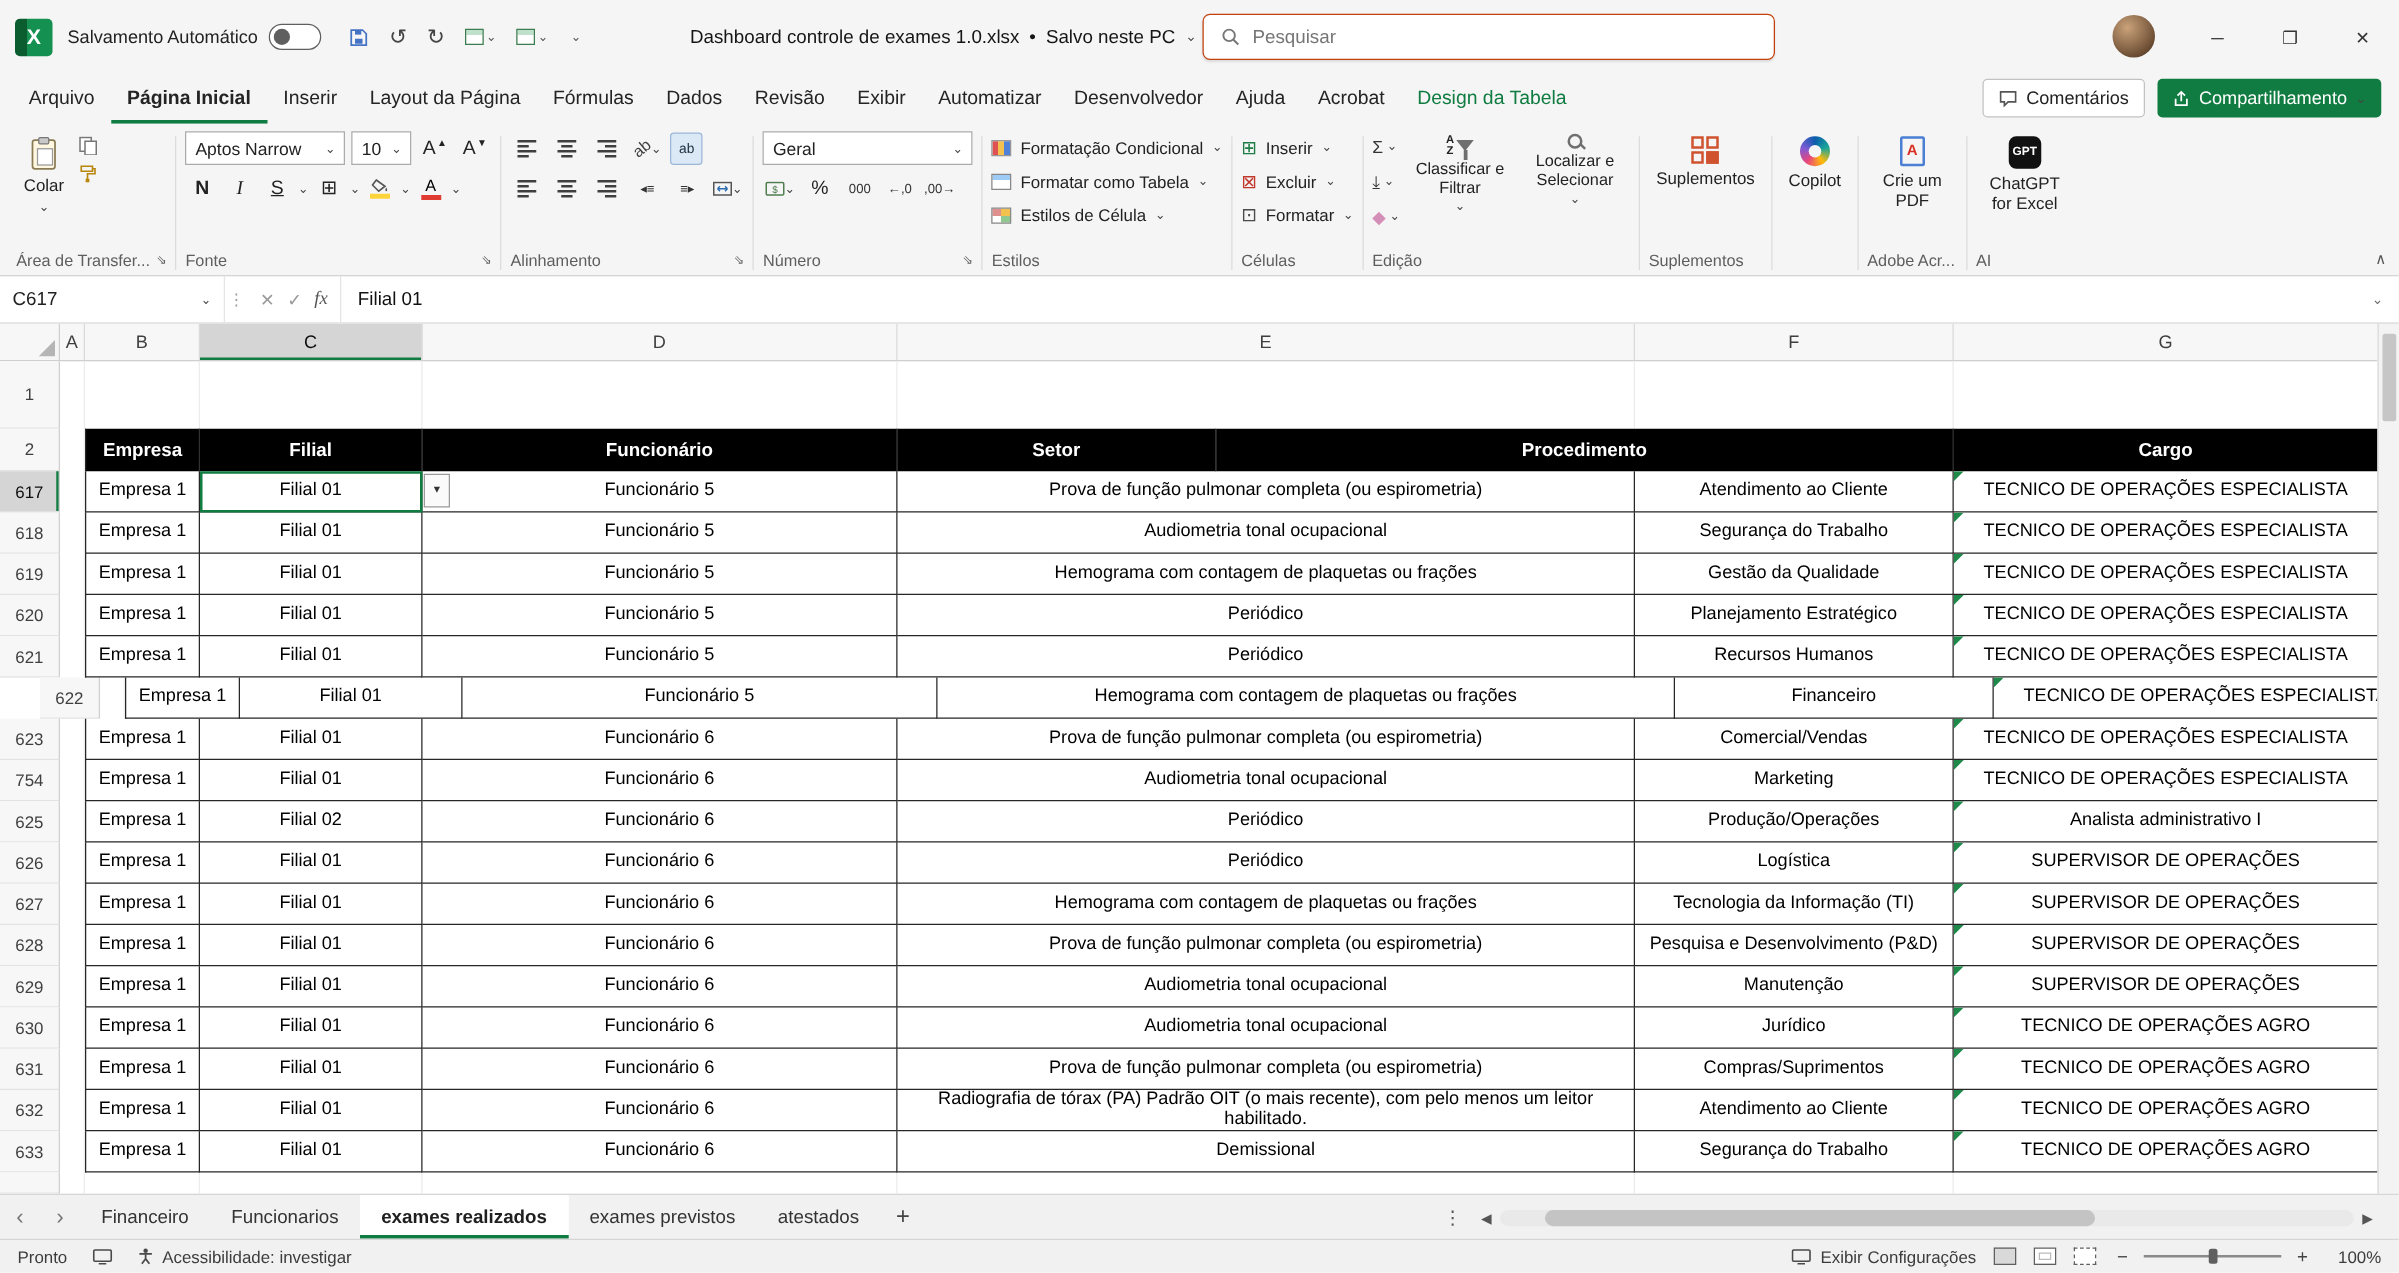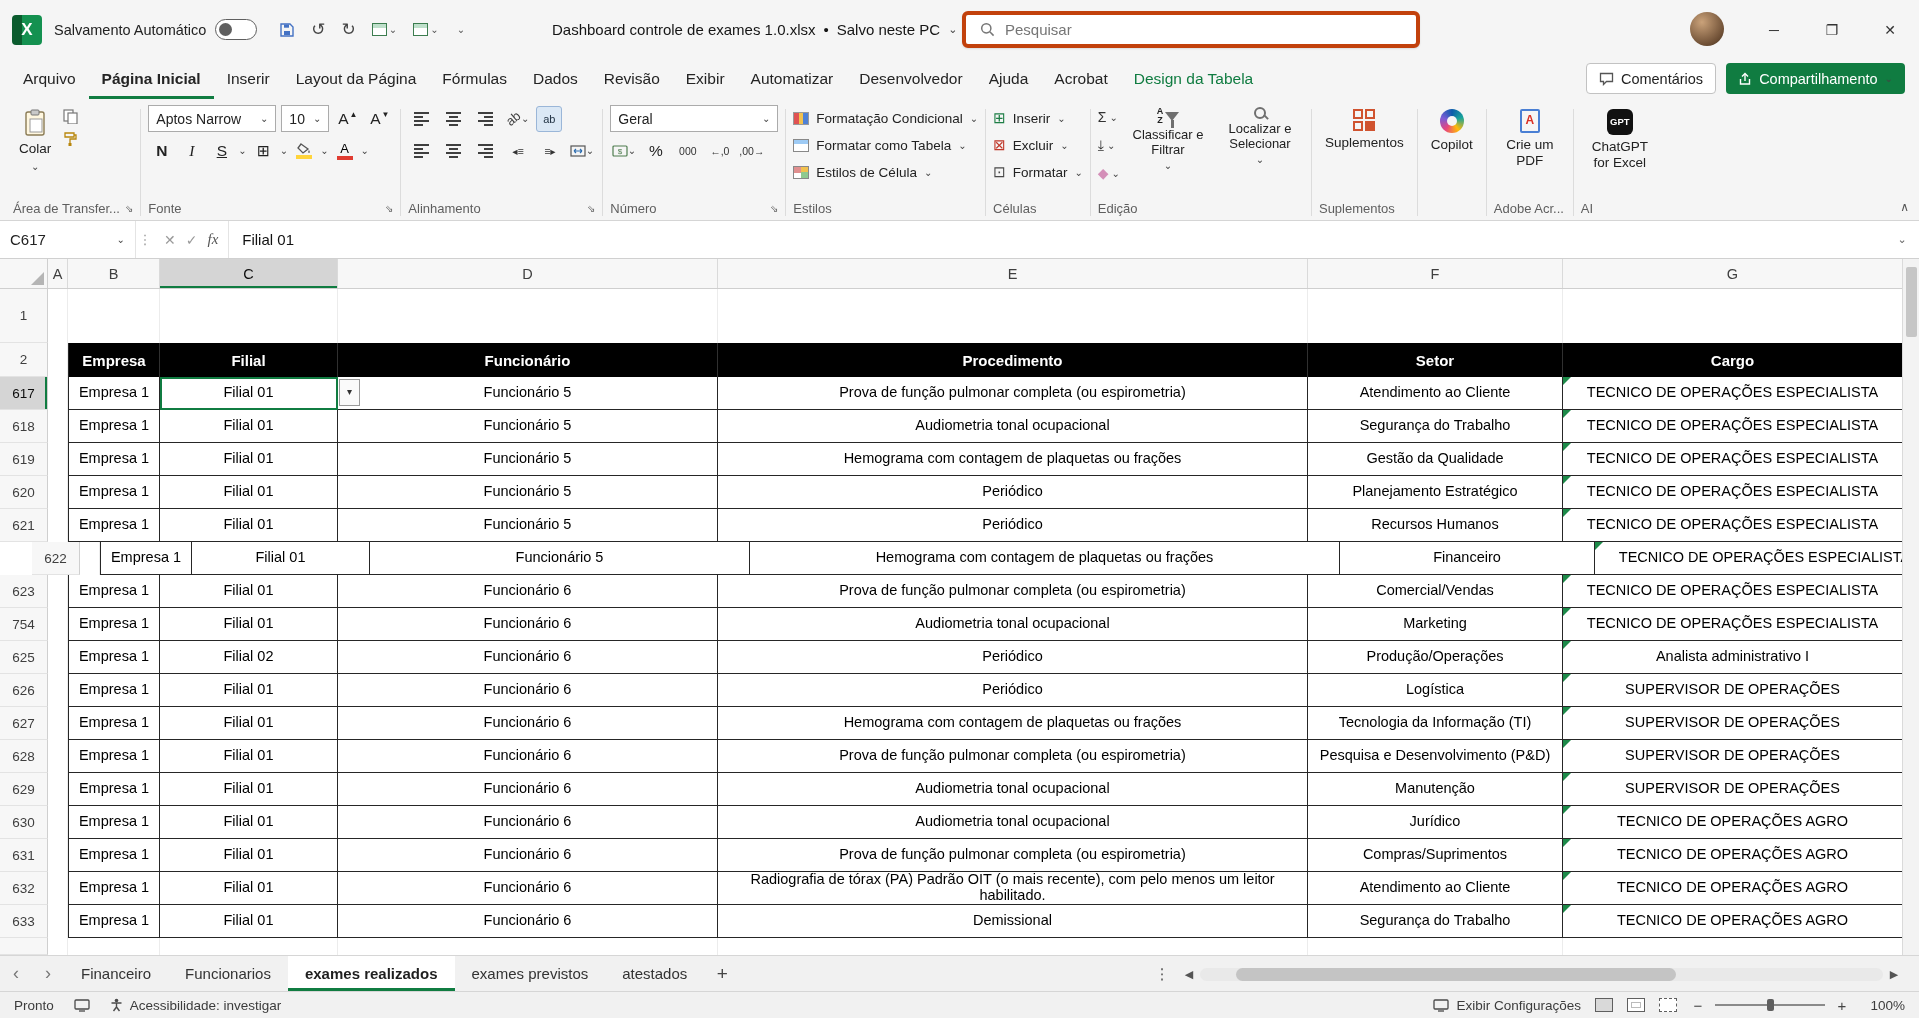--- a/index.html
+++ b/index.html
@@ -11,21 +11,21 @@
   .excel-logo { width:30px; height:30px; border-radius:4px; background:linear-gradient(90deg,#0b5c2e 0 32%,#149150 32%); color:#fff; font-weight:bold; font-size:17px; display:flex; align-items:center; justify-content:center; margin-right:12px; flex-shrink:0; }
   .autosave { display:flex; align-items:center; gap:9px; font-size:14.5px; color:#222; }
   .toggle { width:42px; height:21px; border-radius:11px; background:#fff; border:1px solid #5f5f5f; position:relative; flex-shrink:0; }
   .toggle .knob { position:absolute; left:3px; top:3px; width:13px; height:13px; border-radius:50%; background:#5f5f5f; }
   .qat { display:flex; align-items:center; gap:16px; margin-left:22px; color:#444; }
   .qat .chev { font-size:10px; color:#555; margin-left:2px; }
   .qat-item { display:flex; align-items:center; font-size:17px; color:#444; }
   .qgrid { width:15px; height:13px; border:1px solid #3c7d4f; background:linear-gradient(#bfe0cb 0 4px, #fff 4px); }
   .titlegroup { position:absolute; left:552px; top:0; height:59px; display:flex; align-items:center; gap:8px; font-size:15px; color:#151515; white-space:nowrap; }
   .titlegroup .chev { font-size:11px; color:#444; }
-  .searchbox { position:absolute; left:962px; top:11px; width:458px; height:37px; background:#fff; border:4px solid #c2410c; border-radius:6px; box-shadow:0 1px 2px rgba(0,0,0,0.10); display:flex; align-items:center; gap:10px; padding:0 14px; }
+  .searchbox { position:absolute; left:962px; top:11px; width:458px; height:37px; background:#fff; border:1px solid #c2410c; border-radius:6px; box-shadow:0 1px 2px rgba(0,0,0,0.10); display:flex; align-items:center; gap:10px; padding:0 14px; }
   .searchbox input { border:none; outline:none; flex:1; font-size:15px; color:#444; font-family:"Liberation Sans",sans-serif; background:transparent; }
   .avatar { position:absolute; right:195px; top:12px; width:34px; height:34px; border-radius:50%; background:radial-gradient(circle at 35% 30%, #caa27a, #6e4f35 70%, #3c2a1a); }
   .winbtns { position:absolute; right:0; top:0; height:59px; display:flex; }
   .winbtn { width:58px; height:100%; display:flex; align-items:center; justify-content:center; font-size:14px; color:#333; }
 
   
   .tabs-row { height:40px; background:#f5f5f5; display:flex; align-items:stretch; padding-left:10px; position:relative; }
   .rtab { padding:0 13px; display:flex; align-items:center; font-size:15.5px; color:#242424; white-space:nowrap; }
   .rtab.active { font-weight:700; box-shadow: inset 0 -3px 0 #107c41; }
   .rtab.accent { color:#107c41; }
@@ -82,21 +82,21 @@
   .addins-ic span { border:2px solid #d0532f; } .addins-ic span:last-child { background:#d0532f; }
   .copilot-ic { width:24px; height:24px; border-radius:50%; background:conic-gradient(#0b5cab,#19a59a,#ffba08,#e8467c,#7b5cd6,#0b5cab); position:relative; }
   .copilot-ic::after { content:""; position:absolute; inset:7px; background:#f5f5f5; border-radius:50%; }
   .adobe-ic { width:20px; height:24px; border:2px solid #4a7fd4; border-radius:2px; display:flex; align-items:center; justify-content:center; }
   .adobe-ic span { color:#d93025; font-weight:bold; font-size:12px; }
   .gpt-ic { width:26px; height:26px; background:#111; border-radius:6px; color:#fff; font-size:9.5px; font-weight:bold; display:flex; align-items:center; justify-content:center; }
   .ribbon-collapse { position:absolute; right:10px; bottom:6px; font-size:12px; color:#555; }
 
   
   .formula-bar { height:38px; background:#fff; border-bottom:1px solid #d0d0d0; display:flex; align-items:stretch; }
-  .name-box { width:136px; display:flex; align-items:center; justify-content:space-between; padding:0 10px; font-size:15px; color:#222; border-right:1px solid #e4e4e4; }
+  .name-box { width:180px; display:flex; align-items:center; justify-content:space-between; padding:0 10px; font-size:15px; color:#222; border-right:1px solid #e4e4e4; }
   .fb-dots { width:18px; display:flex; align-items:center; justify-content:center; color:#999; font-size:13px; }
   .fb-btns { display:flex; align-items:center; gap:10px; padding:0 10px; color:#9a9a9a; font-size:14px; border-right:1px solid #e4e4e4; }
   .fb-fx { font-family:"Liberation Serif",serif; font-style:italic; color:#555; font-size:15px; }
   .fb-value { flex:1; display:flex; align-items:center; padding:0 13px; font-size:15px; color:#111; }
   .fb-expand { width:34px; display:flex; align-items:center; justify-content:center; color:#666; font-size:11px; }
 
   
   .grid { position:absolute; top:259px; left:0; width:1902px; height:696px; background:#fff; overflow:hidden; }
   .colhdr-row { display:flex; height:30px; background:#f7f7f7; border-bottom:1px solid #cfcfcf; }
   .corner { width:48px; flex-shrink:0; border-right:1px solid #cfcfcf; position:relative; }
@@ -606,22 +606,22 @@
         <div class="blankcell" style="width: 590px;"></div>
         <div class="blankcell" style="width: 255px;"></div>
         <div class="blankcell" style="width: 340px;"></div>
       </div>
       <div class="grow" style="height: 34px;">
         <div class="gut">2</div>
         <div class="blankcell" style="width: 20px;"></div>
         <div class="th first" style="width: 92px;">Empresa</div>
         <div class="th" style="width: 178px;">Filial</div>
         <div class="th" style="width: 380px;">Funcionário</div>
+        <div class="th" style="width: 255px;">Setor</div>
         <div class="th" style="width: 590px;">Procedimento</div>
-        <div class="th" style="width: 255px;">Setor</div>
         <div class="th" style="width: 340px;">Cargo</div>
       </div>
       <div class="grow" style="height: 33px;">
         <div class="gut sel">617</div>
         <div class="blankcell" style="width: 20px;"></div>
         <div class="td first" style="width: 92px;">Empresa 1</div>
         <div class="td selcell" style="width: 178px;">Filial 01<div class="ddbtn">▾</div></div>
         <div class="td" style="width: 380px;">Funcionário 5</div>
         <div class="td" style="width: 590px;">Prova de função pulmonar completa (ou espirometria)</div>
         <div class="td" style="width: 255px;">Atendimento ao Cliente</div>

